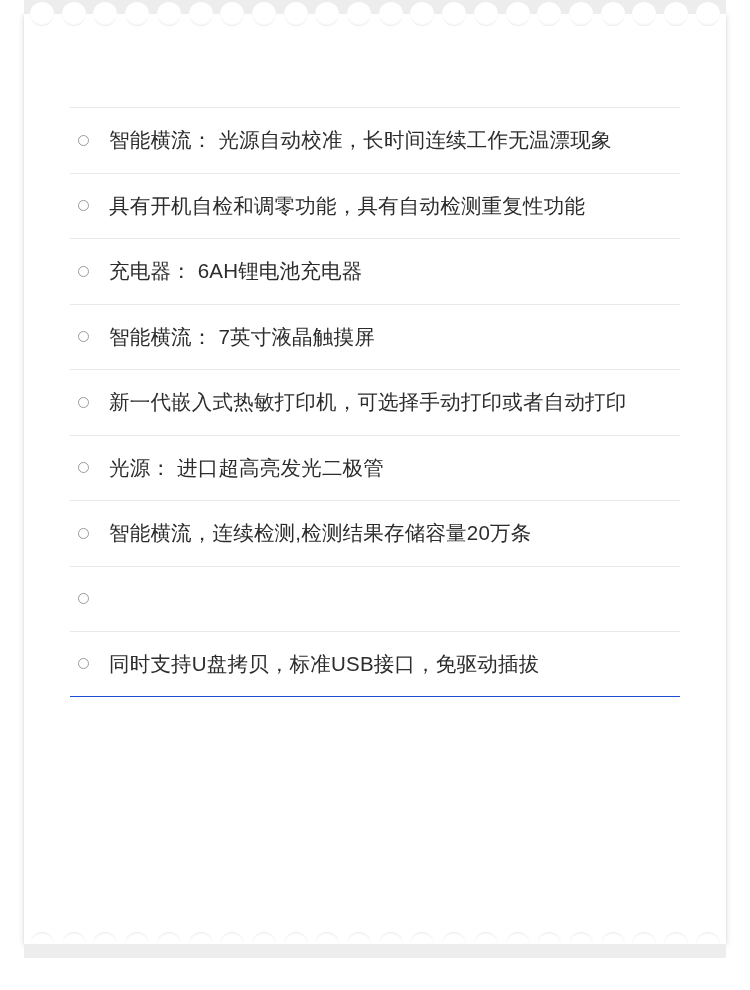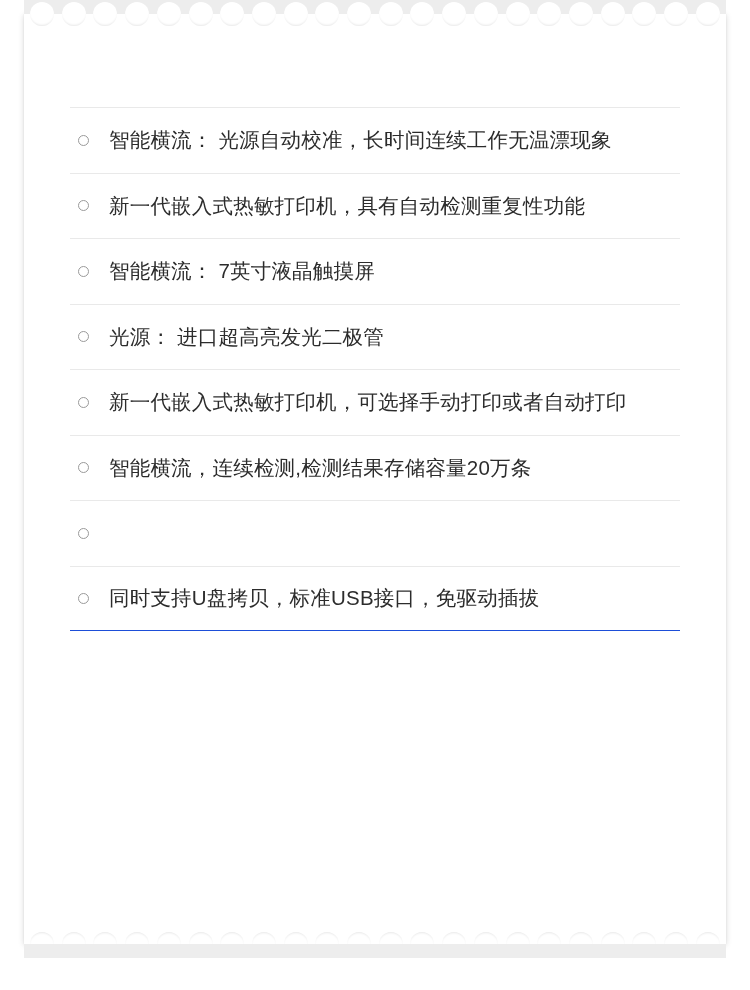--- a/index.html
+++ b/index.html
@@ -147,33 +147,37 @@
         <div class="notch"></div>
       </div>
 
     <div class="spec-list">
         <div class="spec-row">
           <span class="bullet"></span>
           <span class="spec-text">智能横流：  光源自动校准，长时间连续工作无温漂现象</span>
         </div>
         <div class="spec-row">
           <span class="bullet"></span>
-          <span class="spec-text">新一代嵌入式热敏打印机，具有自动检测重复性功能</span>
+          <span class="spec-text">具有开机自检和调零功能，具有自动检测重复性功能</span>
+        </div>
+        <div class="spec-row">
+          <span class="bullet"></span>
+          <span class="spec-text">充电器：  6AH锂电池充电器</span>
         </div>
         <div class="spec-row">
           <span class="bullet"></span>
           <span class="spec-text">智能横流：  7英寸液晶触摸屏</span>
         </div>
         <div class="spec-row">
           <span class="bullet"></span>
+          <span class="spec-text">新一代嵌入式热敏打印机，可选择手动打印或者自动打印</span>
+        </div>
+        <div class="spec-row">
+          <span class="bullet"></span>
           <span class="spec-text">光源：  进口超高亮发光二极管</span>
-        </div>
-        <div class="spec-row">
-          <span class="bullet"></span>
-          <span class="spec-text">新一代嵌入式热敏打印机，可选择手动打印或者自动打印</span>
         </div>
         <div class="spec-row">
           <span class="bullet"></span>
           <span class="spec-text">智能横流，连续检测,检测结果存储容量20万条</span>
         </div>
         <div class="spec-row">
           <span class="bullet"></span>
         </div>
         <div class="spec-row">
           <span class="bullet"></span>

